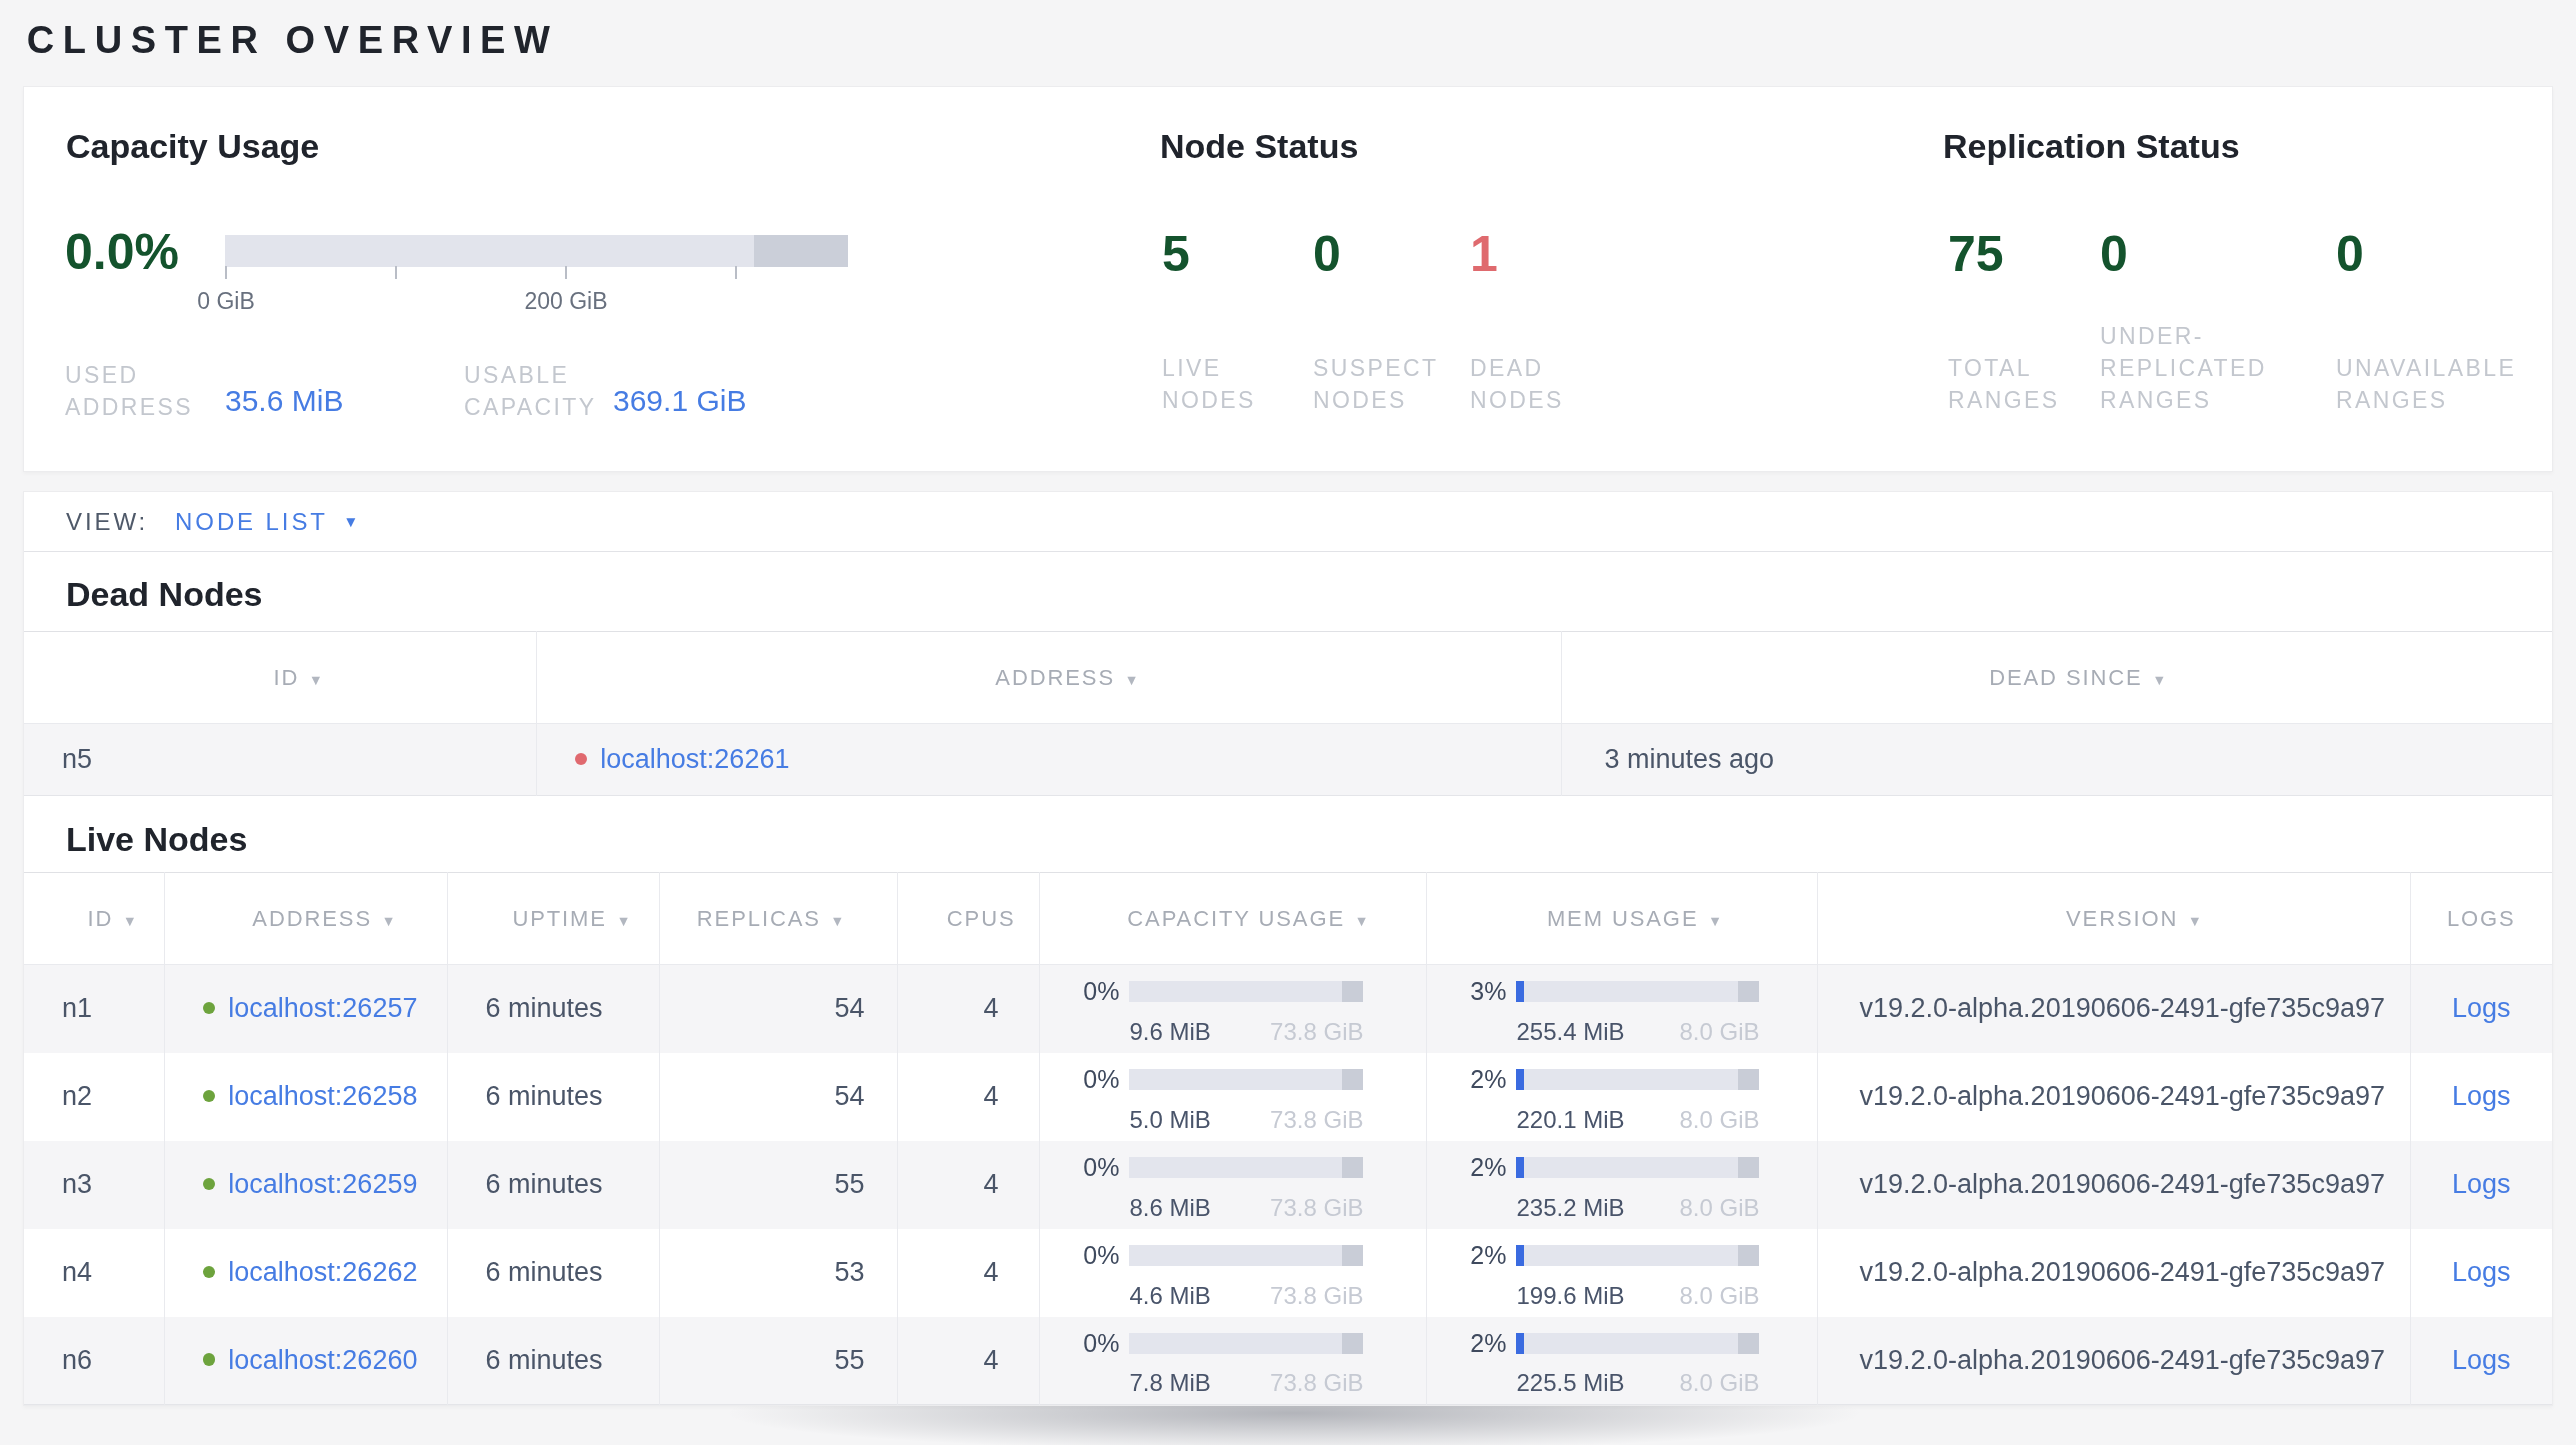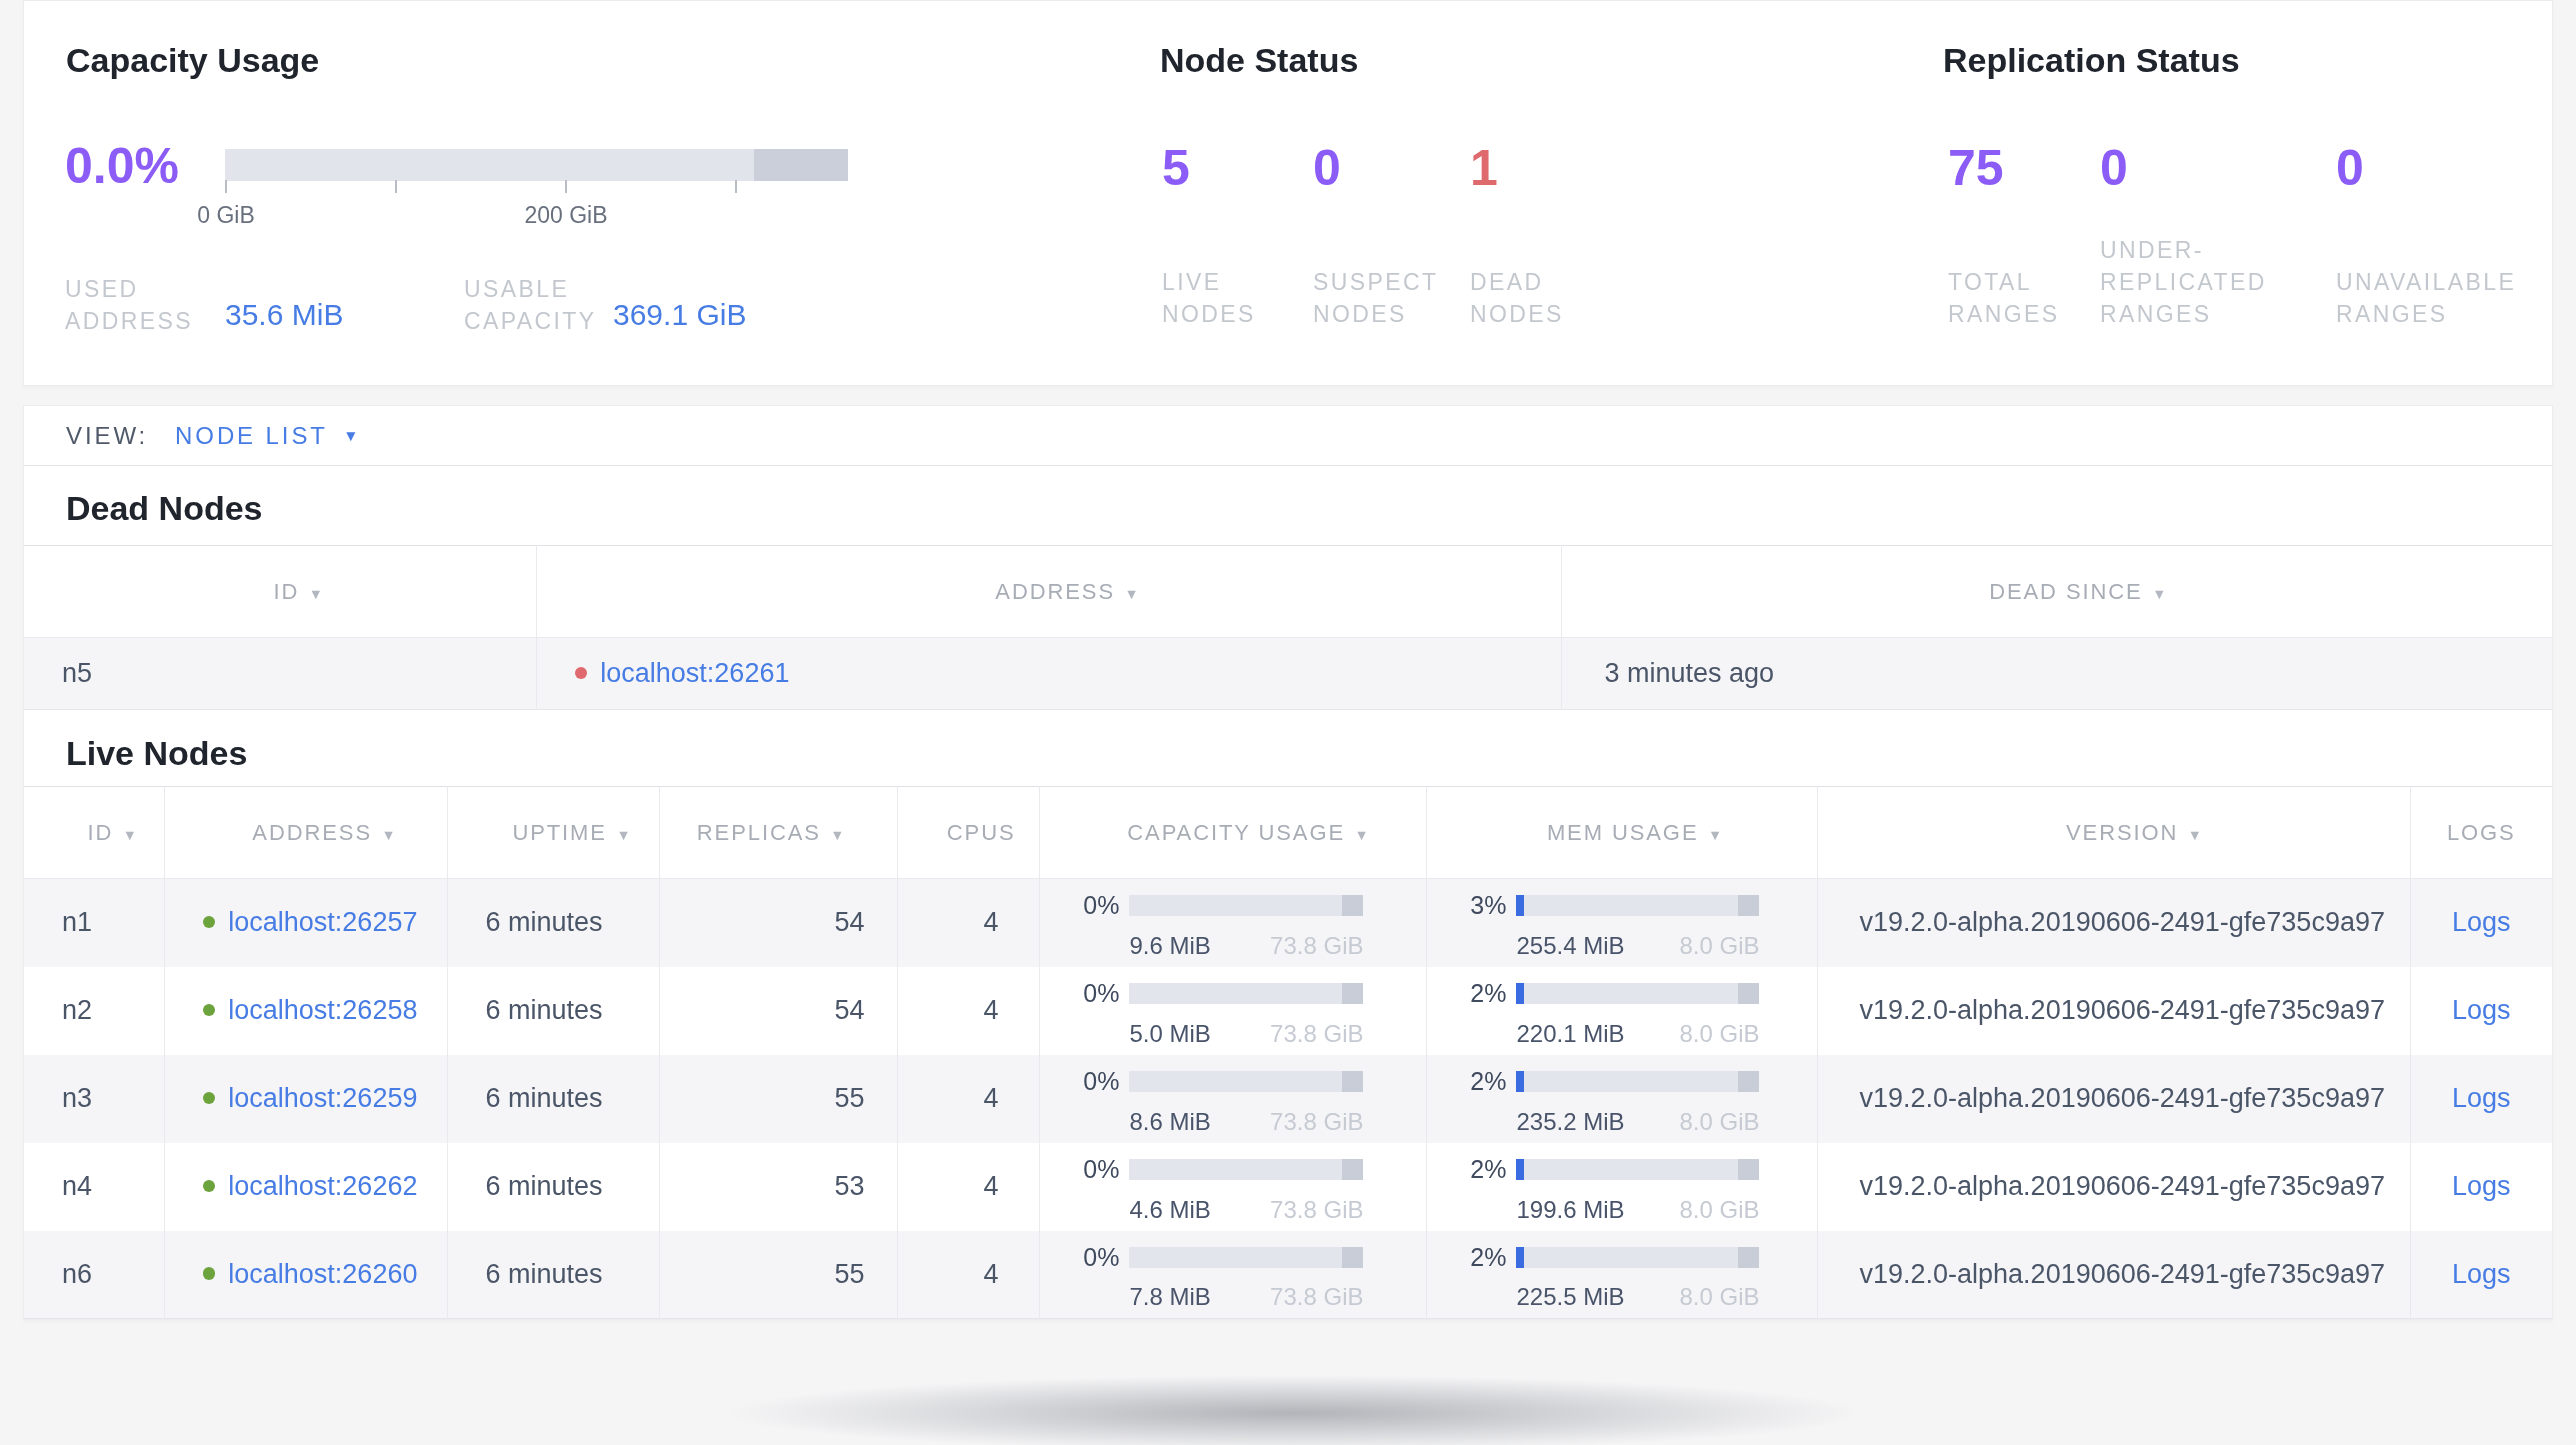--- a/index.html
+++ b/index.html
@@ -27,21 +27,21 @@
   
   .summary-card { position:relative; height:386px; z-index:1; }
   .sec-heading {
     position:absolute; top:42px; margin:0;
     font-size:34px; font-weight:700; color:#20242c; line-height:34px;
   }
   .h-capacity { left:42px; }
   .h-nodes    { left:1136px; }
   .h-repl     { left:1919px; }
 
-  .big-num { font-size:50px; font-weight:600; line-height:53px; color:#8b5cf6; }
+  .big-num { font-size:50px; font-weight:600; line-height:53px; color:#14532d; }
   .big-num.red { color:#df6a6e; }
 
   .cap-pct { position:absolute; left:41px; top:139px; }
 
   .capbar {
     position:absolute; left:201px; top:148px; width:623px; height:31.5px;
     background:#e2e4ec;
   }
   .capbar-tail { position:absolute; right:0; top:0; bottom:0; width:94px; background:#cbcfd9; }
   .tick { position:absolute; top:179px; width:1.9px; height:13.4px; background:#b9bdc6; }
@@ -136,20 +136,21 @@
     background:radial-gradient(closest-side, rgba(50,55,70,0.34), rgba(50,55,70,0));
   }
 </style>
 </head>
 <body>
 
 <div class="smudge"></div>
 
 <div class="page">
 
+  <h1 class="page-title">CLUSTER OVERVIEW</h1>
 
   <section class="card summary-card">
 
     <h2 class="sec-heading h-capacity">Capacity Usage</h2>
     <div class="big-num cap-pct">0.0%</div>
     <div class="capbar">
       <div class="capbar-tail"></div>
     </div>
     <div class="tick" style="left:201px"></div>
     <div class="tick" style="left:371px"></div>

